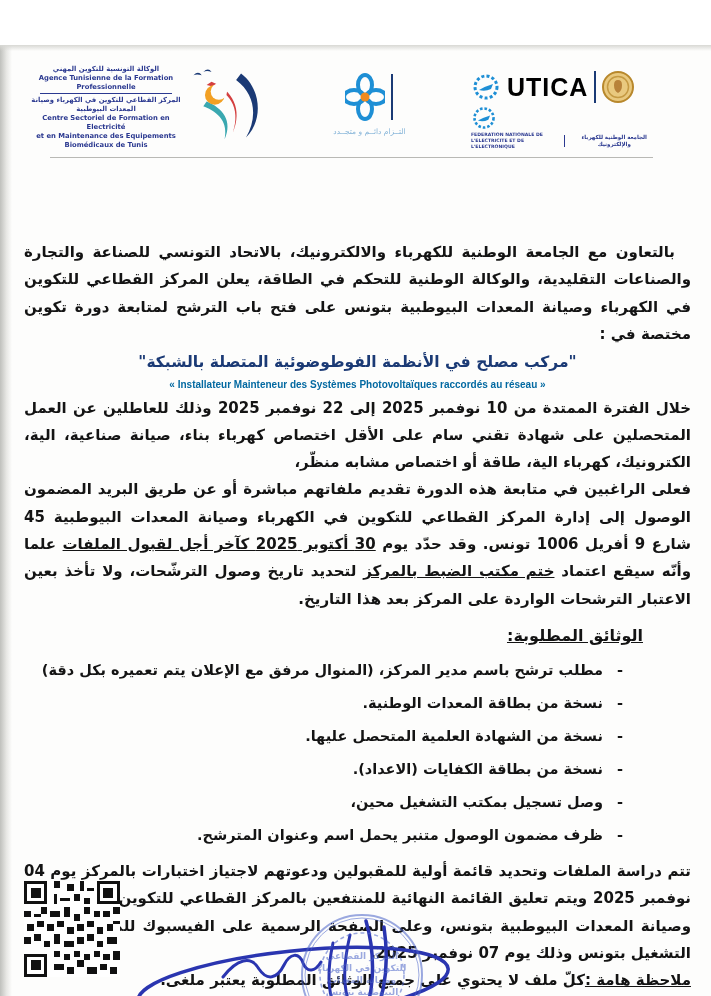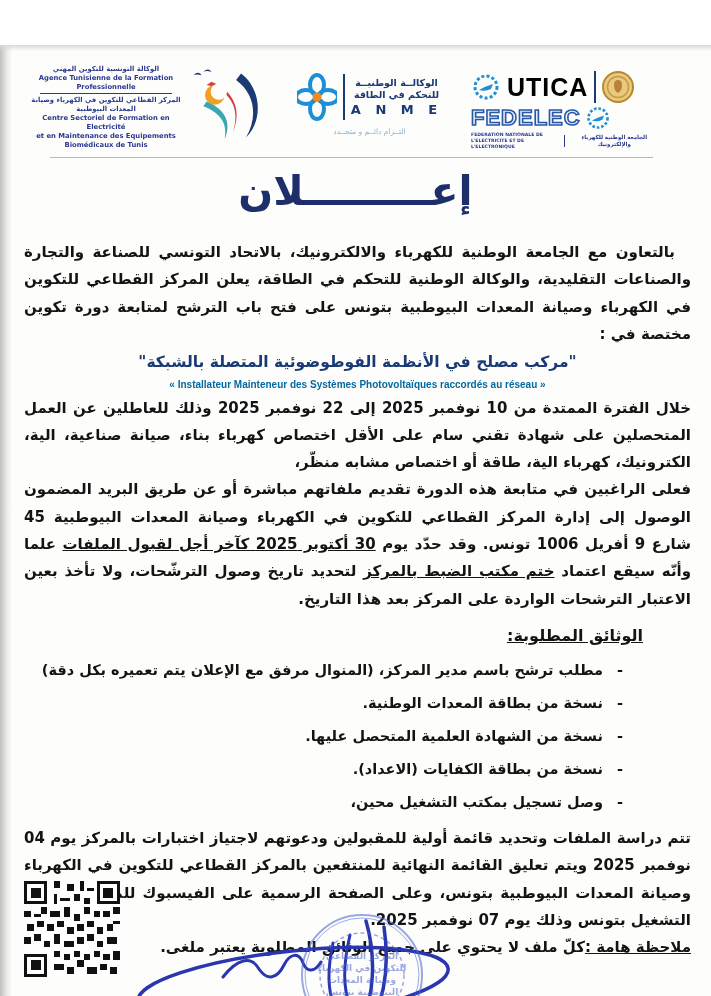--- a/index.html
+++ b/index.html
@@ -115,83 +115,75 @@
         <svg width="40" height="48" viewBox="0 0 40 48">
           <g fill="none" stroke="#1e8fd5" stroke-width="4">
             <ellipse cx="20" cy="12" rx="7" ry="10"></ellipse>
             <ellipse cx="20" cy="36" rx="7" ry="10"></ellipse>
             <ellipse cx="9" cy="24" rx="7" ry="10" transform="rotate(90 9 24)"></ellipse>
             <ellipse cx="31" cy="24" rx="7" ry="10" transform="rotate(90 31 24)"></ellipse>
           </g>
           <circle cx="20" cy="24" r="4.5" fill="#f08a1d"></circle>
         </svg>
         <div class="anme-divider"></div>
-        <div>
-          <div class="anme-name">
-            <div>الوكالــة الوطنيــة</div>
-            <div>للتحكم في الطاقة</div>
-          </div>
-          <div class="anme-acronym">A N M E</div>
-        </div>
       </div>
       <div class="anme-slogan">التــزام دائــم و متجــدد</div>
     </div>
 
     <div class="utica-block">
       <div class="utica-row">
         <svg width="30" height="30" viewBox="0 0 30 30">
           <circle cx="15" cy="15" r="11" fill="none" stroke="#1e8fd5" stroke-width="3" stroke-dasharray="3 2.2"></circle>
           <path d="M8 18 q7 -4 14 -6 l-2 5 q-6 3 -12 1 Z" fill="#1e8fd5"></path>
         </svg>
         <span class="utica-word">UTICA</span>
         <div class="utica-bar"></div>
         <svg width="32" height="32" viewBox="0 0 32 32">
           <circle cx="16" cy="16" r="15" fill="#e9c97f" stroke="#b8882c" stroke-width="2"></circle>
           <circle cx="16" cy="16" r="10.5" fill="none" stroke="#c59a43" stroke-width="1.5"></circle>
           <path d="M16 9 q4 0 4 5 q0 6 -4 8 q-4 -2 -4 -8 q0 -5 4 -5 Z" fill="#b8823a"></path>
         </svg>
       </div>
       <div class="fedelec-row">
-        <span class="fedelec-word">FEDELEC</span>
         <svg width="26" height="26" viewBox="0 0 30 30">
           <circle cx="15" cy="15" r="11" fill="none" stroke="#1e8fd5" stroke-width="3" stroke-dasharray="3 2.2"></circle>
           <path d="M8 18 q7 -4 14 -6 l-2 5 q-6 3 -12 1 Z" fill="#1e8fd5"></path>
         </svg>
       </div>
       <div class="fedelec-sub">
         <div class="fedelec-sub-fr">
           <div>FEDERATION NATIONALE DE</div>
           <div>L'ELECTRICITE ET DE L'ELECTRONIQUE</div>
         </div>
         <div class="fedelec-sub-bar"></div>
         <div class="fedelec-sub-ar">الجامعة الوطنية للكهرباء والإلكترونيك</div>
       </div>
     </div>
   </div>
 
   <div class="header-rule"></div>
 
-  <div class="doc-title">إعـــــــــلان</div>
 
   <div class="content">
     <p class="p1">بالتعاون مع الجامعة الوطنية للكهرباء والالكترونيك، بالاتحاد التونسي للصناعة والتجارة والصناعات التقليدية، والوكالة الوطنية للتحكم في الطاقة، يعلن المركز القطاعي للتكوين في الكهرباء وصيانة المعدات البيوطبية بتونس على فتح باب الترشح لمتابعة دورة تكوين مختصة في :</p>
     <p class="course-ar">"مركب مصلح في الأنظمة الفوطوضوئية المتصلة بالشبكة"</p>
     <p class="course-fr">« Installateur Mainteneur des Systèmes Photovoltaïques raccordés au réseau »</p>
 
     <p class="p2"><span>خلال الفترة الممتدة من 10 نوفمبر 2025 إلى 22 نوفمبر 2025 وذلك </span><b>للعاطلين عن العمل</b><span> المتحصلين على شهادة تقني سام على الأقل اختصاص كهرباء بناء، صيانة صناعية، الية، الكترونيك، كهرباء الية، طاقة أو اختصاص مشابه منظّر،</span></p>
 
     <p class="p3"><span>فعلى الراغبين في متابعة هذه الدورة تقديم ملفاتهم مباشرة أو عن طريق البريد المضمون الوصول إلى إدارة المركز القطاعي للتكوين في الكهرباء وصيانة المعدات البيوطبية 45 شارع 9 أفريل 1006 تونس. وقد حدّد يوم </span><span class="u">30 أكتوبر 2025 كآخر أجل لقبول الملفات</span><span> علما وأنّه سيقع اعتماد </span><span class="u">ختم مكتب الضبط بالمركز</span><span> لتحديد تاريخ وصول الترشّحات، ولا تأخذ بعين الاعتبار الترشحات الواردة على المركز بعد هذا التاريخ.</span></p>
 
     <p class="docs-heading">الوثائق المطلوبة:</p>
     <ul class="docs">
       <li>مطلب ترشح باسم مدير المركز، (المنوال مرفق مع الإعلان يتم تعميره بكل دقة)</li>
       <li>نسخة من بطاقة المعدات الوطنية.</li>
       <li>نسخة من الشهادة العلمية المتحصل عليها.</li>
       <li>نسخة من بطاقة الكفايات (الاعداد).</li>
       <li>وصل تسجيل بمكتب التشغيل محين،</li>
+      <li>ظرف مضمون الوصول متنبر يحمل اسم وعنوان المترشح.</li>
     </ul>
 
     <p class="p4"><span>تتم دراسة الملفات وتحديد قائمة أولية للمقبولين ودعوتهم لاجتياز اختبارات بالمركز يوم </span><b>04 نوفمبر 2025</b><span> ويتم تعليق القائمة النهائية للمنتفعين بالمركز القطاعي للتكوين في الكهرباء وصيانة المعدات البيوطبية بتونس، وعلى الصفحة الرسمية على الفيسبوك للمركز، ومكتب التشغيل بتونس وذلك يوم </span><b>07 نوفمبر 2025</b><span>.</span></p>
 
     <p class="note"><span class="u">ملاحظة هامة :</span><span>كلّ ملف لا يحتوي على جميع الوثائق المطلوبة يعتبر ملغى.</span></p>
   </div>
 
   <svg class="qr" viewBox="0 0 29 29" shape-rendering="crispEdges">
     <rect width="29" height="29" fill="#fff"></rect>
     <g fill="#111">

